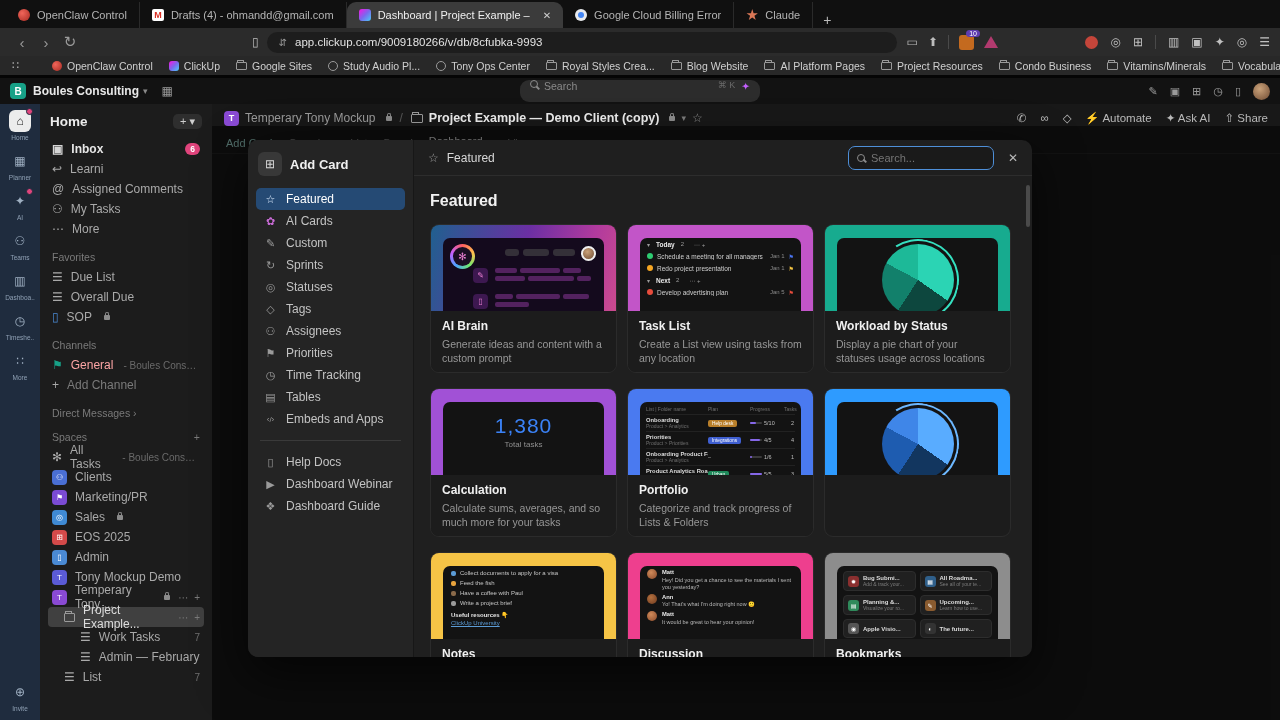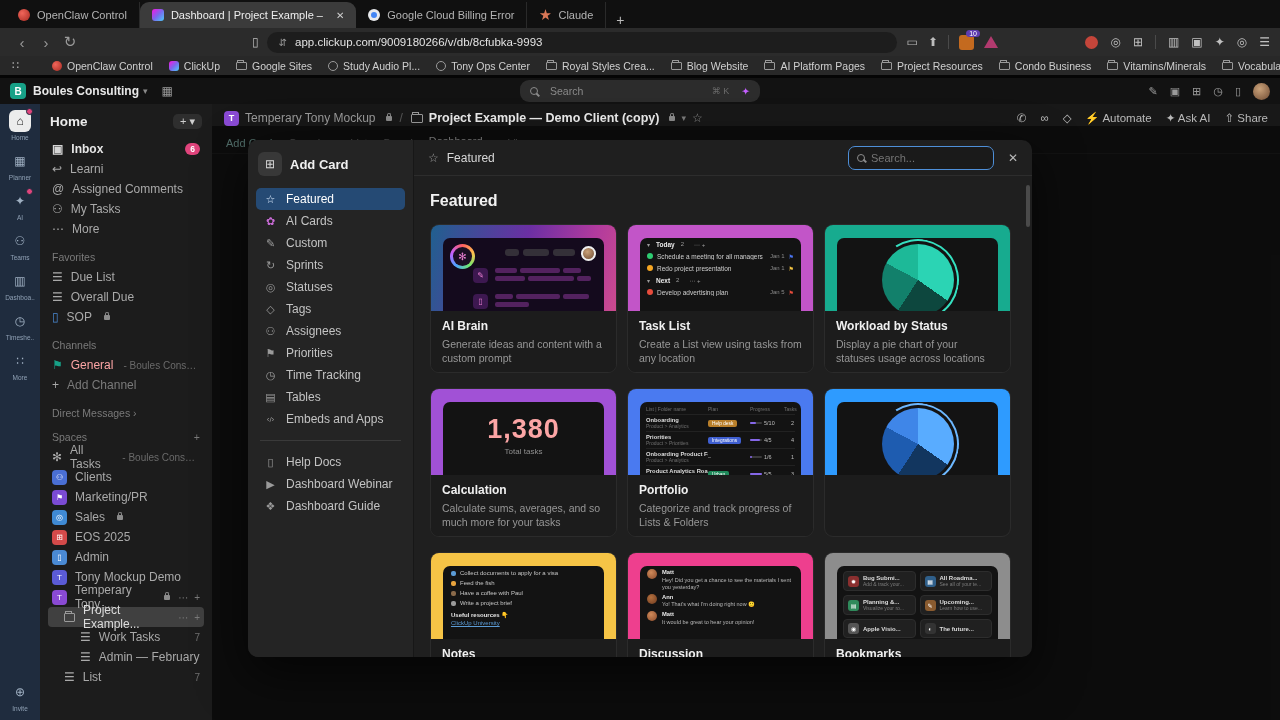--- a/index.html
+++ b/index.html
@@ -39,21 +39,21 @@
 .bm{display:flex;align-items:center;gap:5px}
 .bmfolder{width:11px;height:8px;border:1px solid #9a9a9a;border-radius:1px;position:relative}
 .bmfolder::before{content:"";position:absolute;top:-3px;left:0;width:5px;height:2px;border:1px solid #9a9a9a;border-bottom:none;border-radius:1px 1px 0 0}
 .bmglobe{width:10px;height:10px;border:1px solid #9a9a9a;border-radius:50%}
 .appsgrid{color:#bdbdbd;letter-spacing:1px;font-size:11px}
 
 
 .cu-top{height:26px;background:#121212;display:flex;align-items:center;padding:0 10px;position:relative}
 .wsbadge{width:16px;height:16px;border-radius:4px;background:#17a187;color:#fff;font-size:10px;font-weight:bold;display:flex;align-items:center;justify-content:center}
 .wsname{font-size:12px;font-weight:600;color:#e8e8e8;margin:0 4px 0 7px}
-.cu-search{position:absolute;left:520px;width:240px;height:22px;background:#2c2c2c;border-radius:9px;display:flex;align-items:center;gap:12px;padding:0 10px;font-size:10.5px;color:#8a8a8a}
+.cu-search{position:absolute;left:520px;width:240px;height:22px;background:#2c2c2c;border-radius:9px;display:flex;align-items:flex-start;gap:6px;padding:0 10px;font-size:10.5px;color:#8a8a8a}
 .cu-topicons{margin-left:auto;display:flex;align-items:center;gap:12px;color:#9a9a9a;font-size:11px}
 .avatar{width:17px;height:17px;border-radius:50%;background:radial-gradient(circle at 40% 35%,#caa27a,#6e4a32)}
 
 
 .cu-body{position:absolute;top:104px;left:0;right:0;bottom:0;display:flex}
 .rail{width:40px;background:#1f2c3e;display:flex;flex-direction:column;align-items:center;padding-top:6px;flex:0 0 auto}
 .rit{display:flex;flex-direction:column;align-items:center;margin-bottom:9px;color:#9fb0c2}
 .rico{width:22px;height:22px;border-radius:6px;display:flex;align-items:center;justify-content:center;font-size:12px;position:relative}
 .rico.home{background:#ececec;color:#222}
 .rdot{position:absolute;top:-2px;right:-2px;width:7px;height:7px;background:#e0447c;border-radius:50%;border:1px solid #1f2c3e}
@@ -144,21 +144,21 @@
 .p-teal{background:#17ab8f}
 .pie{width:72px;height:72px;border-radius:50%;margin:6px auto 0;position:relative}
 .pie.teal{background:conic-gradient(#2bd4b4 0 125deg,#0d473e 125deg 213deg,#12806b 213deg 298deg,#1db998 298deg 360deg)}
 .pie.blue{background:conic-gradient(#59acff 0 125deg,#12365f 125deg 213deg,#1e5cb0 213deg 298deg,#3f86e8 298deg 360deg)}
 .arc{position:absolute;inset:-5px;border-radius:50%;border:2px solid transparent;transform:rotate(12deg)}
 .arc.teal{border-top-color:#35e0c0;border-right-color:#35e0c0}
 .arc.blue{border-top-color:#6db8ff;border-right-color:#6db8ff}
 
 .p-purple{background:#a151d6}
 .calcwrap{text-align:center;padding-top:12px}
-.calcval{font-size:27px;font-weight:700;color:#fca5a5;letter-spacing:1px}
+.calcval{font-size:21px;font-weight:400;color:#3b82f6;letter-spacing:1px}
 .calclbl{font-size:8px;color:#8f8f8f;margin-top:2px}
 
 .p-blue{background:#4a7af0}
 .pftable{padding:4px 6px;font-size:5.5px;color:#bdbdbd}
 .pfh{display:flex;color:#6f6f6f;font-size:5px;margin-bottom:2px}
 .pfr{display:flex;align-items:center;border-top:1px solid #222;padding:2px 0}
 .pfc1{width:62px;overflow:hidden}
 .pfc1 b{display:block;color:#ddd;font-size:5.8px;white-space:nowrap}
 .pfc1 span{color:#6f6f6f;font-size:5px;white-space:nowrap}
 .pfc2{width:42px}
@@ -206,20 +206,24 @@
 .mag{width:8px;height:8px;border:1.5px solid #8b8b8b;border-radius:50%;position:relative;flex:0 0 auto}
 .mag::after{content:"";position:absolute;width:4px;height:1.5px;background:#8b8b8b;transform:rotate(45deg);right:-3px;bottom:-1px}
 </style>
 </head>
 <body>
 
 <div class="tabstrip">
   <div class="tab">
       <span class="fav openclaw"></span>
       <span>OpenClaw Control</span>
+    </div>
+  <div class="tab">
+      <span class="fav gmail"></span>
+      <span>Drafts (4) - ohmandd@gmail.com</span>
     </div>
   <div class="tab active">
       <span class="fav clickup"></span>
       <span>Dashboard | Project Example –</span>
       <span class="x g g-x"></span>
     </div>
   <div class="tab">
       <span class="fav gcloud"></span>
       <span>Google Cloud Billing Error</span>
     </div>

